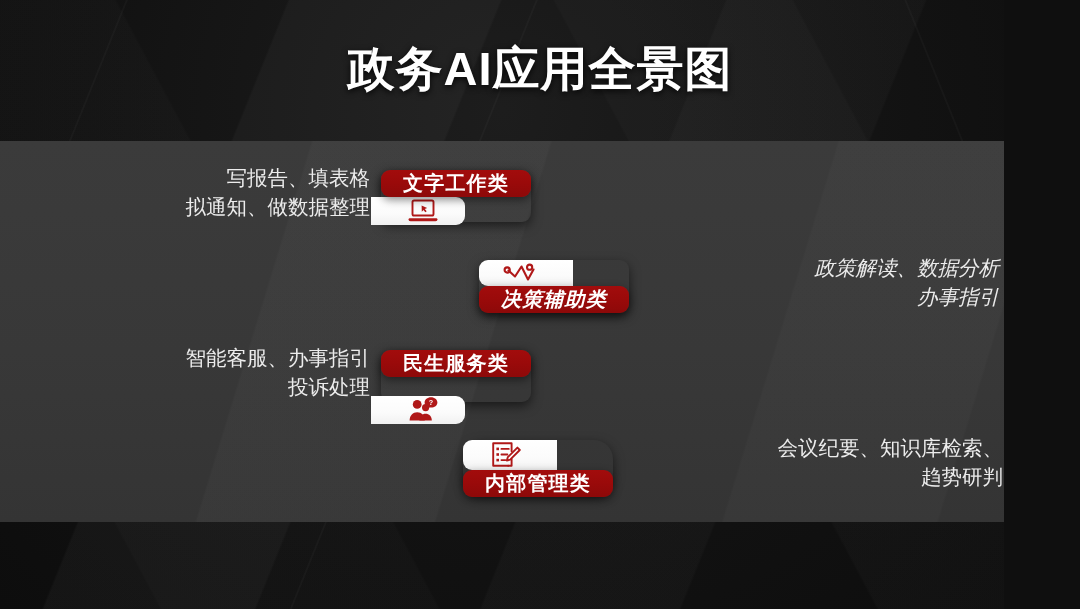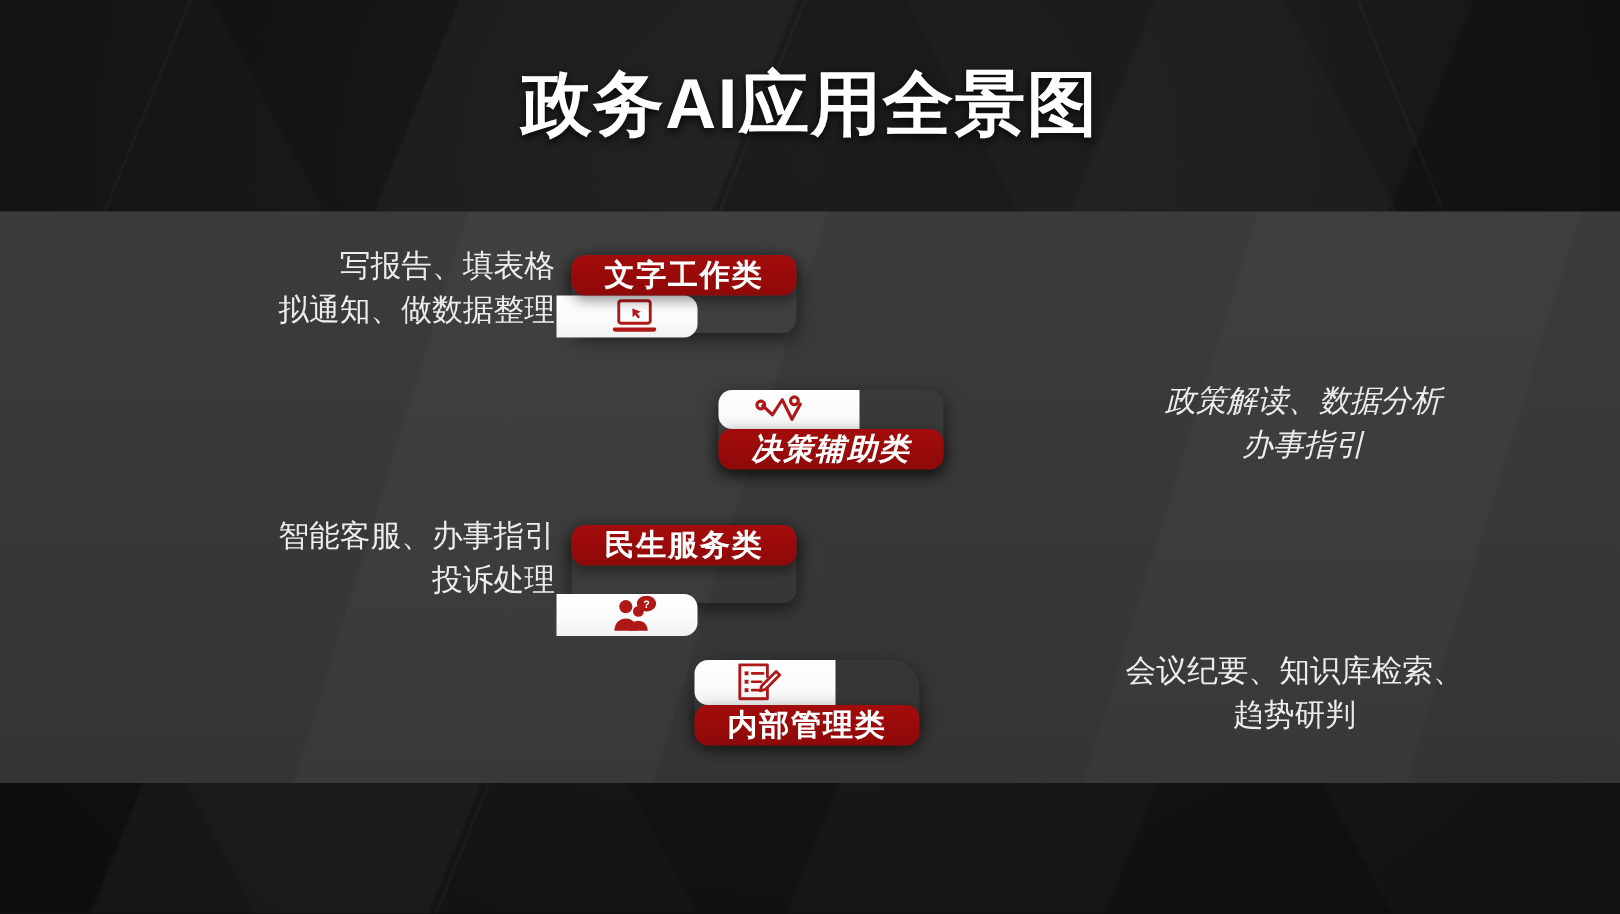--- a/index.html
+++ b/index.html
@@ -6,21 +6,21 @@
     margin: 0;
     padding: 0;
     background: #0f0f0f;
   }
   body {
     font-family: "Liberation Sans", "DejaVu Sans", sans-serif;
   }
 
   #slide {
     position: relative;
-    width: 1080px;
+    width: 1004px;
     height: 609px;
     overflow: hidden;
     background: #141414;
   }
 
   
   .bg-base {
     position: absolute;
     inset: 0;
     background:
@@ -88,21 +88,21 @@
     padding-left: 20px;
   }
 
   .desc {
     color: #ececec;
     font-size: 20.5px;
     line-height: 29px;
     white-space: nowrap;
   }
   .desc.align-right { text-align: right; }
-  .desc.align-left  { text-align: center; }
+  .desc.align-left  { text-align: right; }
 
   
   .badge {
     position: relative;
     display: flex;
     align-items: stretch;
     height: 52px;
     border-radius: 9px;
     box-shadow: 0 4px 11px rgba(0,0,0,0.55);
     overflow: visible;

